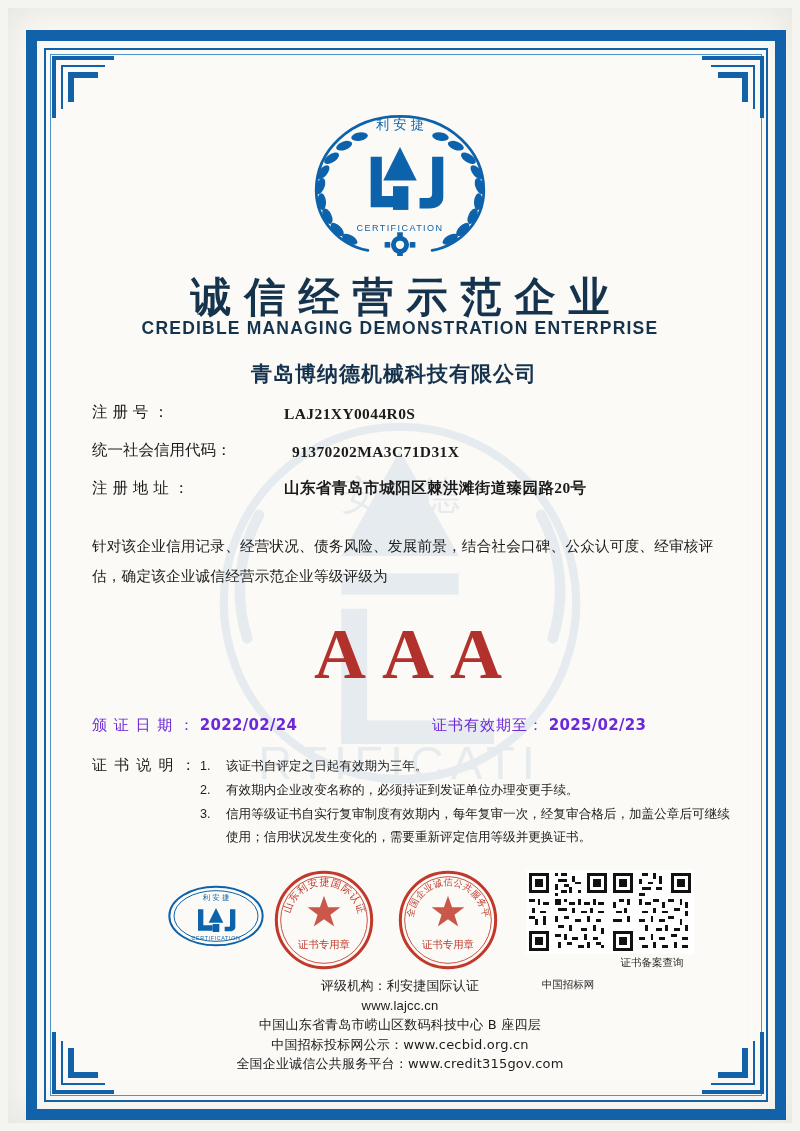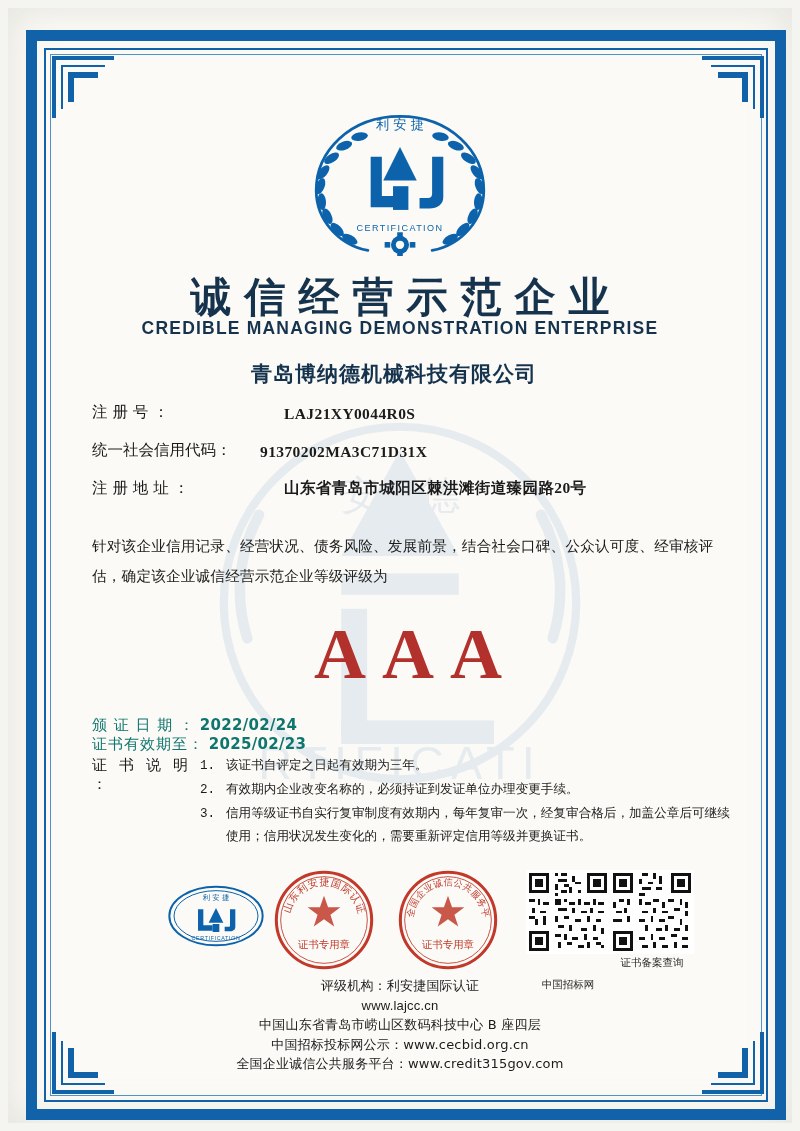--- a/index.html
+++ b/index.html
@@ -141,20 +141,21 @@
     width: 168px;
     flex: 0 0 168px;
     letter-spacing: .5px;
     font-weight: 500;
   }
   .field-label.wide { letter-spacing: 0; }
   .field-value {
     font-weight: bold;
     font-size: 15.5px;
     letter-spacing: .4px;
+    margin-left: 32px;
   }
   .field-value.indent { margin-left: 24px; }
 
   
   .statement {
     position: absolute;
     left: 84px; top: 523px;
     width: 628px;
     font-family: "DejaVu Sans", sans-serif;
     font-size: 14.6px;
@@ -177,34 +178,33 @@
   }
 
   
   .dates {
     position: absolute;
     left: 84px; top: 708px;
     width: 634px;
     display: flex;
     font-family: "DejaVu Sans", sans-serif;
     font-size: 15px;
-    color: #0f766e;
-    flex-direction: column;
+    color: #6d28d9;
   }
   .dates .d-left { width: 340px; }
   .dates .lbl { letter-spacing: 1px; }
   .dates .val { font-weight: bold; letter-spacing: .3px; }
 
   
   .notes {
     position: absolute;
     left: 84px; top: 747px;
     width: 640px;
     display: flex;
-    font-family: Liberation Mono, monospace;
+    font-family: Liberation Sans, sans-serif;
     font-size: 12.6px;
     color: #1b1b1b;
   }
   .notes-label {
     flex: 0 0 108px;
     letter-spacing: 1.5px;
     font-size: 15px;
     padding-top: 1px;
   }
   .notes-list {

